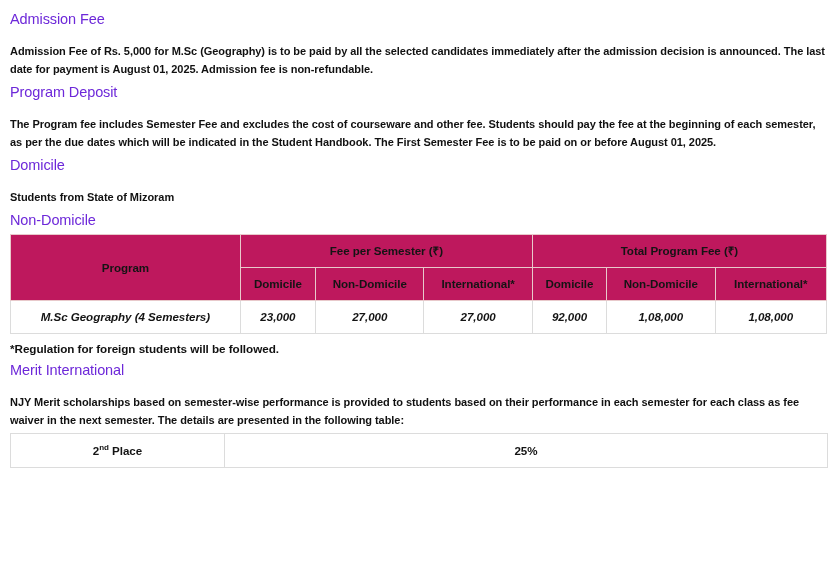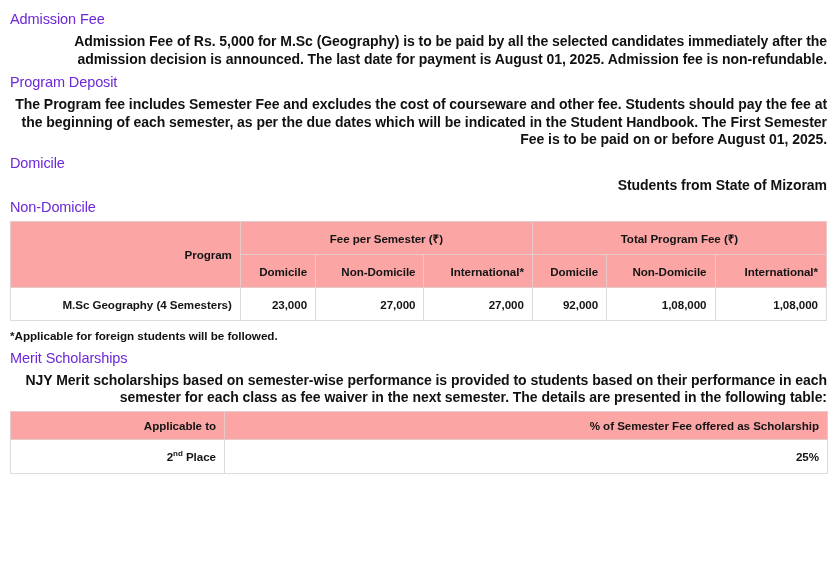--- a/index.html
+++ b/index.html
@@ -29,27 +29,26 @@
   }
   .section-heading {
     font-size: 14.5px;
     font-weight: normal;
     color: #6d28d9;
     line-height: 20px;
     margin: 3px 0 3px 0;
     letter-spacing: -0.1px;
   }
   .body-text {
-    font-size: 14px;
+    font-size: 11px;
     font-weight: bold;
     line-height: 17.5px;
     color: #111111;
-    margin: 4px 0 4px 0;
+    margin: 14px 0 4px 0;
     letter-spacing: -0.05px;
-    text-align: right;
   }
   .body-text.tight { margin-bottom: 2px; }
   .note-line {
     font-size: 11.7px;
     font-weight: bold;
     line-height: 17.5px;
     color: #111111;
     margin: 0;
     letter-spacing: -0.05px;
   }
@@ -61,40 +60,40 @@
     table-layout: fixed;
     background: #ffffff;
   }
   table.fee-table { margin: 4px 0 6px 0; }
   table.sch-table { margin: 4px 0 0 0; }
 
   .fee-table th, .fee-table td,
   .sch-table th, .sch-table td {
     border: 1px solid #dcdcdc;
     padding: 7px 8px;
-    text-align: right;
+    text-align: center;
     vertical-align: middle;
     font-size: 11.6px;
     letter-spacing: -0.05px;
   }
   .fee-table th, .sch-table th {
-    background: #fca5a5;
+    background: #be185d;
     font-weight: bold;
     color: #141414;
     border-color: #e8c9cb;
   }
   .fee-table th.center { text-align: center; }
   .fee-table td, .sch-table td {
     font-weight: bold;
     color: #141414;
     background: #ffffff;
   }
   .fee-table tr.group-row th { height: 18px; }
   .fee-table tr.sub-row th { height: 18px; }
-  .fee-table tr.data-row td { height: 18px; }
+  .fee-table tr.data-row td { height: 18px; font-style: italic; }
   .sch-table tr.data-row td { height: 19px; }
 
   sup { font-size: 8px; vertical-align: super; line-height: 0; }
 </style>
 </head>
 <body>
 
 <div class="page">
 
 
@@ -139,35 +138,31 @@
         <td>23,000</td>
         <td>27,000</td>
         <td>27,000</td>
         <td>92,000</td>
         <td>1,08,000</td>
         <td>1,08,000</td>
       </tr>
     </tbody>
   </table>
 
-  <p class="note-line">*Applicable for foreign students will be followed.</p>
+  <p class="note-line">*Regulation for foreign students will be followed.</p>
 
-  <h2 class="section-heading">Merit Scholarships</h2>
+  <h2 class="section-heading">Merit International</h2>
   <p class="body-text tight">NJY Merit scholarships based on semester-wise performance is provided to students based on their performance in each semester for each class as fee waiver in the next semester. The details are presented in the following table:</p>
 
   <table class="sch-table">
     <colgroup>
       <col style="width:214px">
       <col style="width:603px">
     </colgroup>
     <tbody>
-      <tr>
-        <th>Applicable to</th>
-        <th>% of Semester Fee offered as Scholarship</th>
-      </tr>
       <tr class="data-row">
         <td>
           <span>2</span><sup>nd</sup><span> Place</span>
         </td>
         <td>25%</td>
       </tr>
     </tbody>
   </table>
 
 </div>

